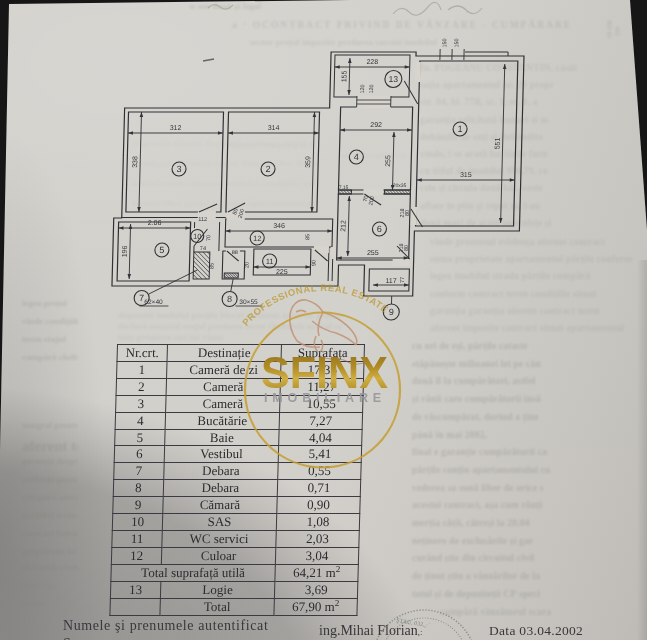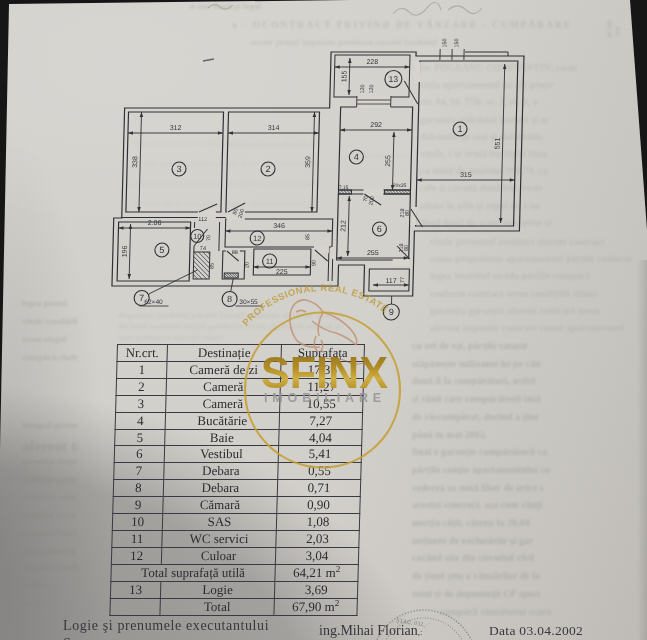--- a/index.html
+++ b/index.html
@@ -411,16 +411,16 @@
 <path d="M448,10 q10,-8 18,0 t16,-2"></path>
 <path d="M208,8 q6,-6 12,-1 t13,-2"></path>
 </g>
 <line x1="203" y1="61" x2="214" y2="59" stroke="#4a4a48" stroke-width="1.6" opacity="0.8"></line>
 <g stroke="#73806f" fill="none" opacity="0.7">
 <circle cx="424" cy="662" r="52" stroke-width="1.6" stroke-dasharray="1.3,1.7"></circle>
 <circle cx="424" cy="662" r="44" stroke-width="1.1" stroke-dasharray="1.1,1.6"></circle>
 </g>
 <text x="396" y="622" font-size="6" fill="#5e6b5c" opacity="0.75" transform="rotate(9 396 622)" font-family="Liberation Serif, serif">ŞTAU. 032.,·´</text>
 </svg>
-<div class="foot" style="left:63px;top:618px;font-size:14px;letter-spacing:0.6px;">Logie şi prenumele executantului</div>
+<div class="foot" style="left:63px;top:618px;font-size:14px;letter-spacing:0.6px;">Numele şi prenumele autentificat</div>
 <div class="foot" style="left:319px;top:623px;">ing.Mihai Florian<span style="font-size:9px;">,:</span></div>
 <div class="foot" style="left:489px;top:623px;font-size:13.5px;letter-spacing:0.3px;">Data 03.04.2002</div>
 <div class="foot" style="left:63px;top:636px;">S</div>
 
 </body></html>

